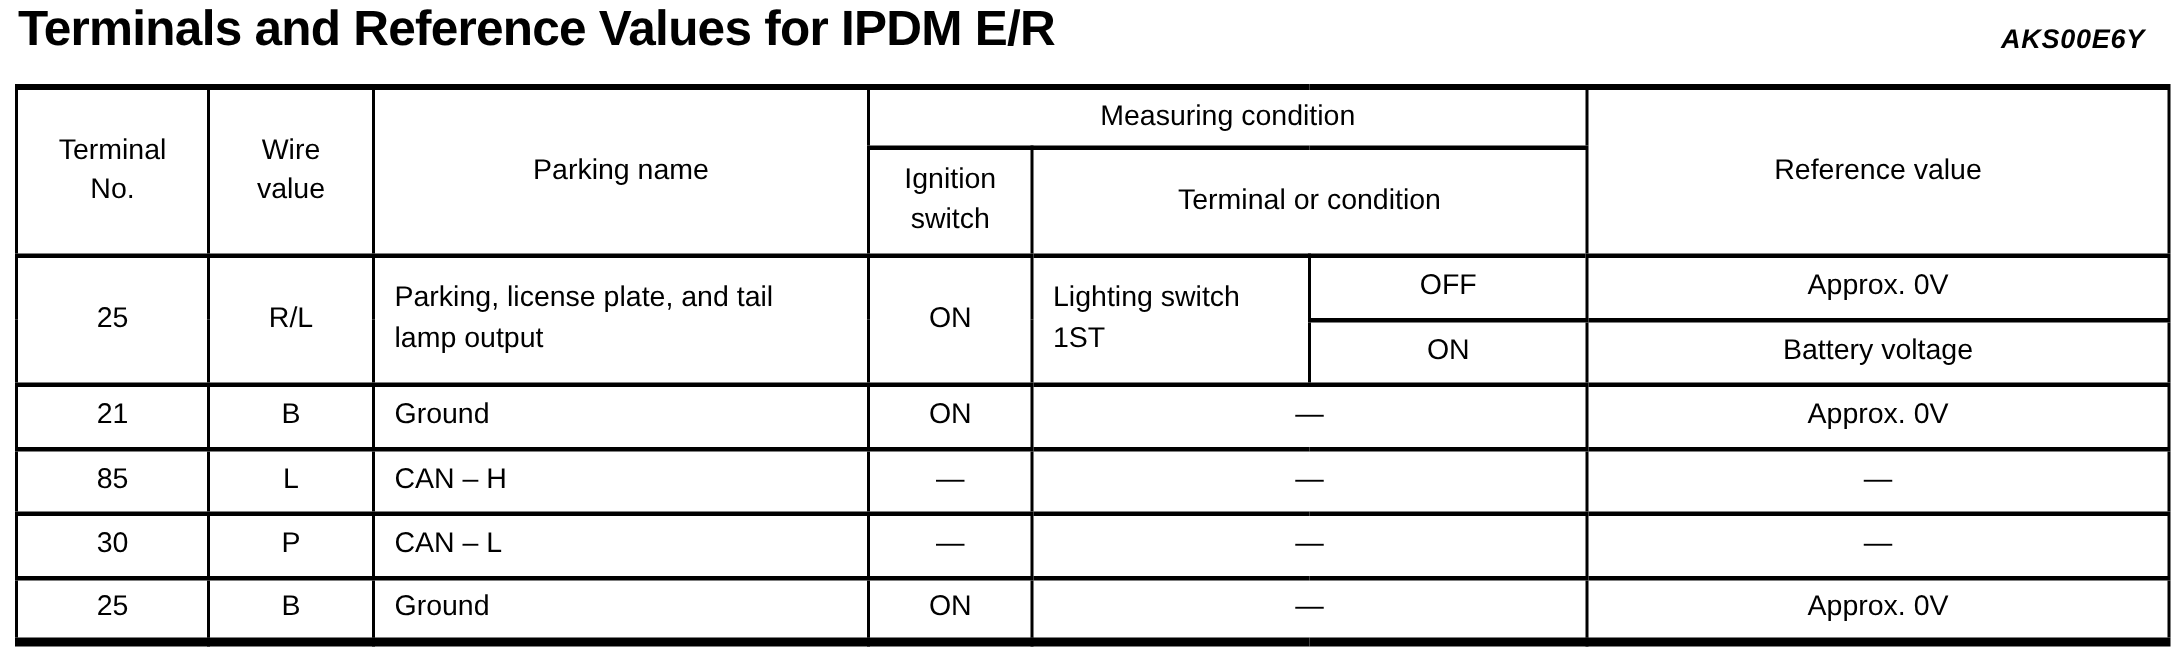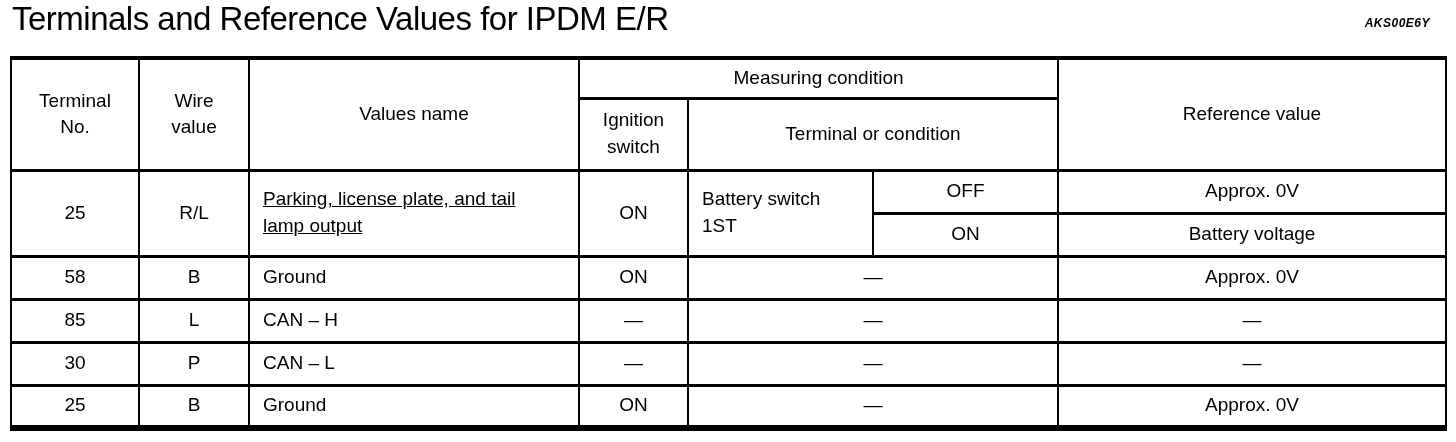--- a/index.html
+++ b/index.html
@@ -6,26 +6,26 @@
   html, body { background: #ffffff; }
   body {
     width: 1456px; height: 442px;
     position: relative;
     font-family: "Liberation Sans", sans-serif;
     color: #000;
     overflow: hidden;
   }
   .page-title {
     position: absolute; left: 12px; top: 0px;
-    font-size: 33px; font-weight: normal; letter-spacing: -0.5px;
+    font-size: 33px; font-weight: bold; letter-spacing: -0.5px;
     white-space: nowrap;
   }
   .doc-code {
     position: absolute; right: 26px; top: 16px;
-    font-size: 12px; font-style: italic; font-weight: bold;
+    font-size: 18px; font-style: italic; font-weight: bold;
     letter-spacing: 0.5px;
   }
   table.ref-table {
     position: absolute; left: 10px; top: 56px;
     width: 1435px;
     border-collapse: collapse;
     table-layout: fixed;
     border-top: 4px solid #000;
     border-bottom: 6px solid #000;
   }
@@ -36,21 +36,21 @@
     border-bottom: 3px solid #000;
     font-size: 19px;
     font-weight: normal;
     text-align: center;
     vertical-align: middle;
     line-height: 1.4;
     padding: 2px 6px;
   }
   .ref-table .left { text-align: left; padding-left: 13px; }
   .ml { white-space: pre-line; }
-  .wrap-narrow { display: inline-block; max-width: 268px; text-align: left; text-decoration: underline; }
+  .wrap-narrow { display: inline-block; max-width: 268px; text-align: left; }
   col.c-terminal  { width: 128px; }
   col.c-wire      { width: 110px; }
   col.c-signal    { width: 330px; }
   col.c-ignition  { width: 109px; }
   col.c-op-a      { width: 185px; }
   col.c-op-b      { width: 185px; }
   col.c-reference { width: 388px; }
   tr.h-top  { height: 40px; }
   tr.h-bot  { height: 72px; }
   tr.r-sub  { height: 43px; }
@@ -71,47 +71,47 @@
       <col class="c-op-a">
       <col class="c-op-b">
       <col class="c-reference">
   </colgroup>
   <thead>
     <tr class="h-top">
       <th rowspan="2" class="ml">Terminal
 No.</th>
       <th rowspan="2" class="ml">Wire
 value</th>
-      <th rowspan="2">Values name</th>
+      <th rowspan="2">Parking name</th>
       <th colspan="3">Measuring condition</th>
       <th rowspan="2">Reference value</th>
     </tr>
     <tr class="h-bot">
       <th class="ml">Ignition
 switch</th>
       <th colspan="2">Terminal or condition</th>
     </tr>
   </thead>
   <tbody>
     <tr class="r-sub">
       <td rowspan="2">25</td>
       <td rowspan="2">R/L</td>
       <td rowspan="2" class="left"><span class="wrap-narrow">Parking, license plate, and tail lamp output</span></td>
       <td rowspan="2">ON</td>
-      <td rowspan="2" class="left ml">Battery switch
+      <td rowspan="2" class="left ml">Lighting switch
 1ST</td>
       <td>OFF</td>
       <td>Approx. 0V</td>
     </tr>
     <tr class="r-sub">
       <td>ON</td>
       <td>Battery voltage</td>
     </tr>
     <tr class="r-std">
-      <td>58</td>
+      <td>21</td>
       <td>B</td>
       <td class="left">Ground</td>
       <td>ON</td>
       <td colspan="2">—</td>
       <td>Approx. 0V</td>
     </tr>
     <tr class="r-std">
       <td>85</td>
       <td>L</td>
       <td class="left">CAN – H</td>

